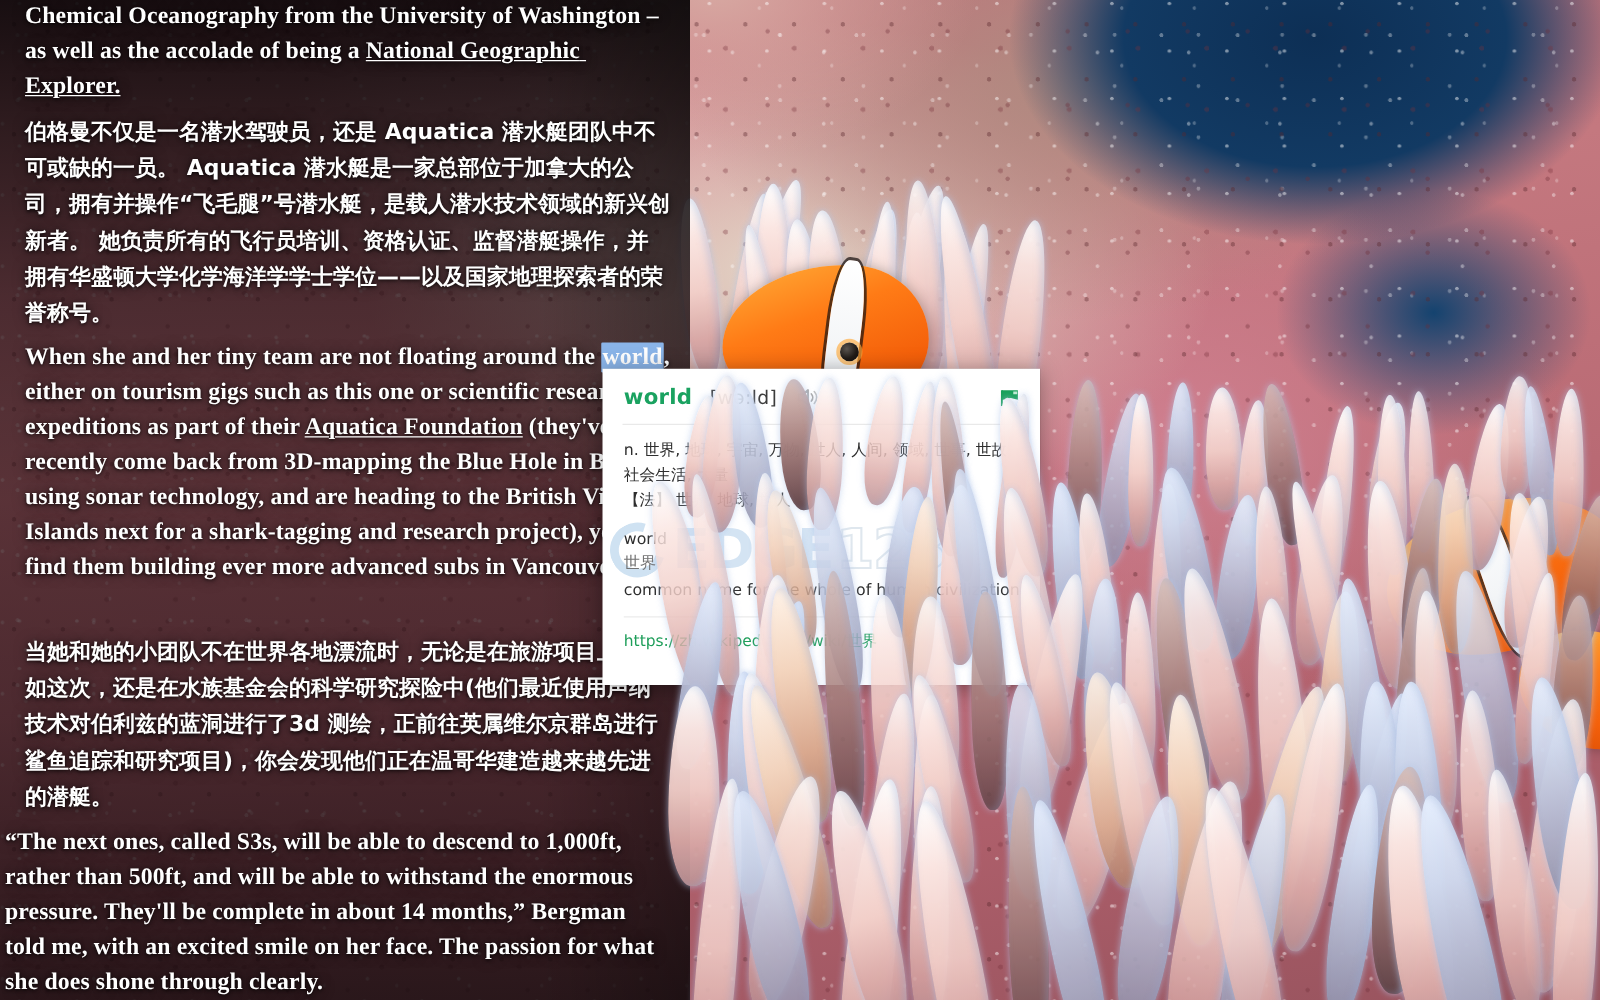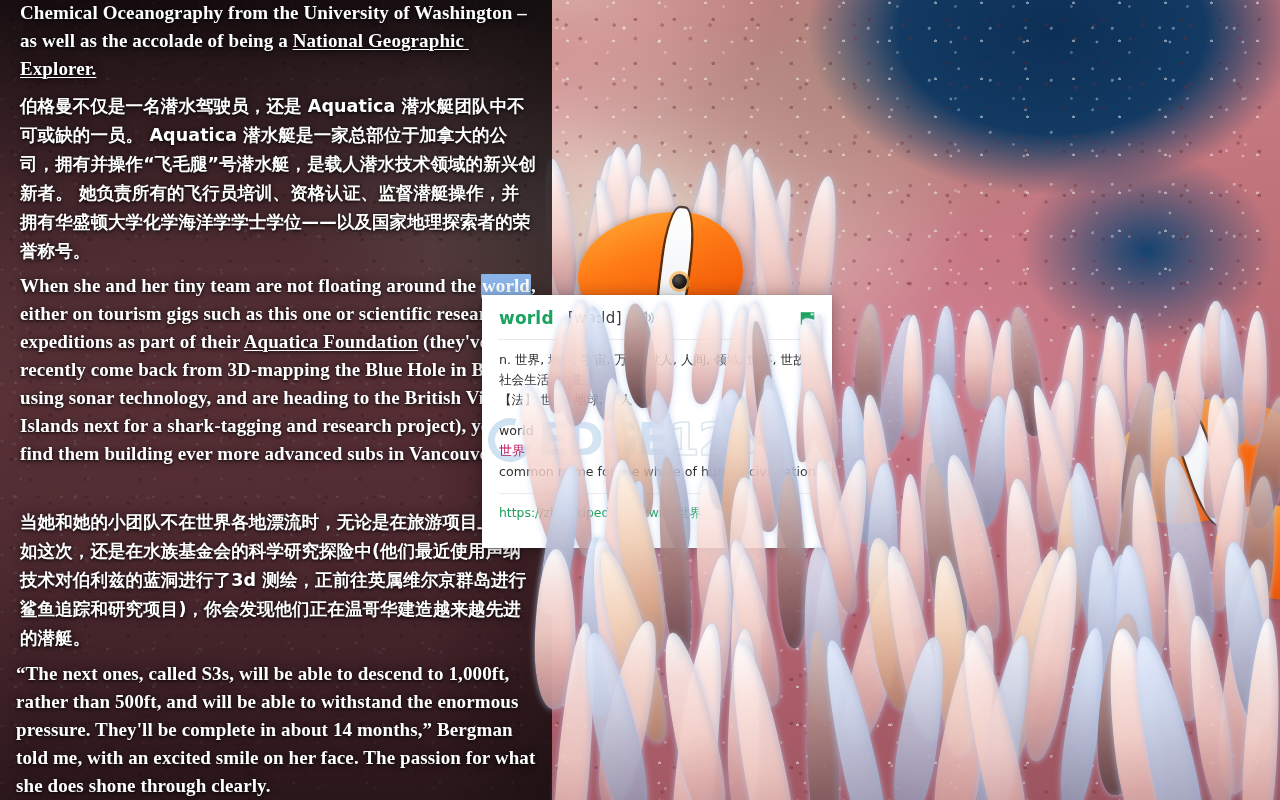--- a/index.html
+++ b/index.html
@@ -132,21 +132,21 @@
   .para.zh {
     font-family: "DejaVu Sans", "Liberation Sans", sans-serif;
     font-size: 17.5px;
     line-height: 29px;
     font-weight: 700;
   }
   .p-top   { position: absolute; left: 20px; top: -1px;  width: 520px; }
   .p-zh1   { position: absolute; left: 20px; top: 92px;  width: 516px; }
   .p-en2   { position: absolute; left: 20px; top: 272px; width: 520px; }
   .p-zh2   { position: absolute; left: 20px; top: 508px; width: 516px; }
-  .p-en3   { position: absolute; left: 16px; top: 660px; width: 520px; }
+  .p-en3   { position: absolute; left: 4px; top: 660px; width: 520px; }
 
   .lnk {
     text-decoration: underline;
     text-underline-offset: 2px;
     text-decoration-thickness: 1.4px;
     color: #ffffff;
     cursor: pointer;
   }
   .sel {
     background: #8ab4e8;
@@ -201,21 +201,21 @@
   .dict-body { position: relative; padding: 10px 16px 0 17px; }
   .defs {
     font-size: 12.6px;
     line-height: 20px;
     color: #2e2e2e;
     font-family: "DejaVu Sans", "Liberation Sans", sans-serif;
   }
 
   .wiki { padding: 11px 16px 0 17px; position: relative; }
   .wiki-en { font-size: 12.6px; line-height: 19px; color: #2e2e2e; }
-  .wiki-zh { font-size: 13px;   line-height: 21px; color: #be185d; }
+  .wiki-zh { font-size: 13px;   line-height: 21px; color: #737373; }
   .wiki-desc { font-size: 12.6px; line-height: 19px; color: #2e2e2e; margin-top: 1px; }
 
   .dict-rule2 { height: 1px; background: #ececec; margin: 12px 16px 0 17px; }
   .dict-link {
     padding: 11px 16px 0 17px;
     font-size: 12.4px;
     color: #1e9e5a;
     cursor: pointer;
     word-break: break-all;
   }

